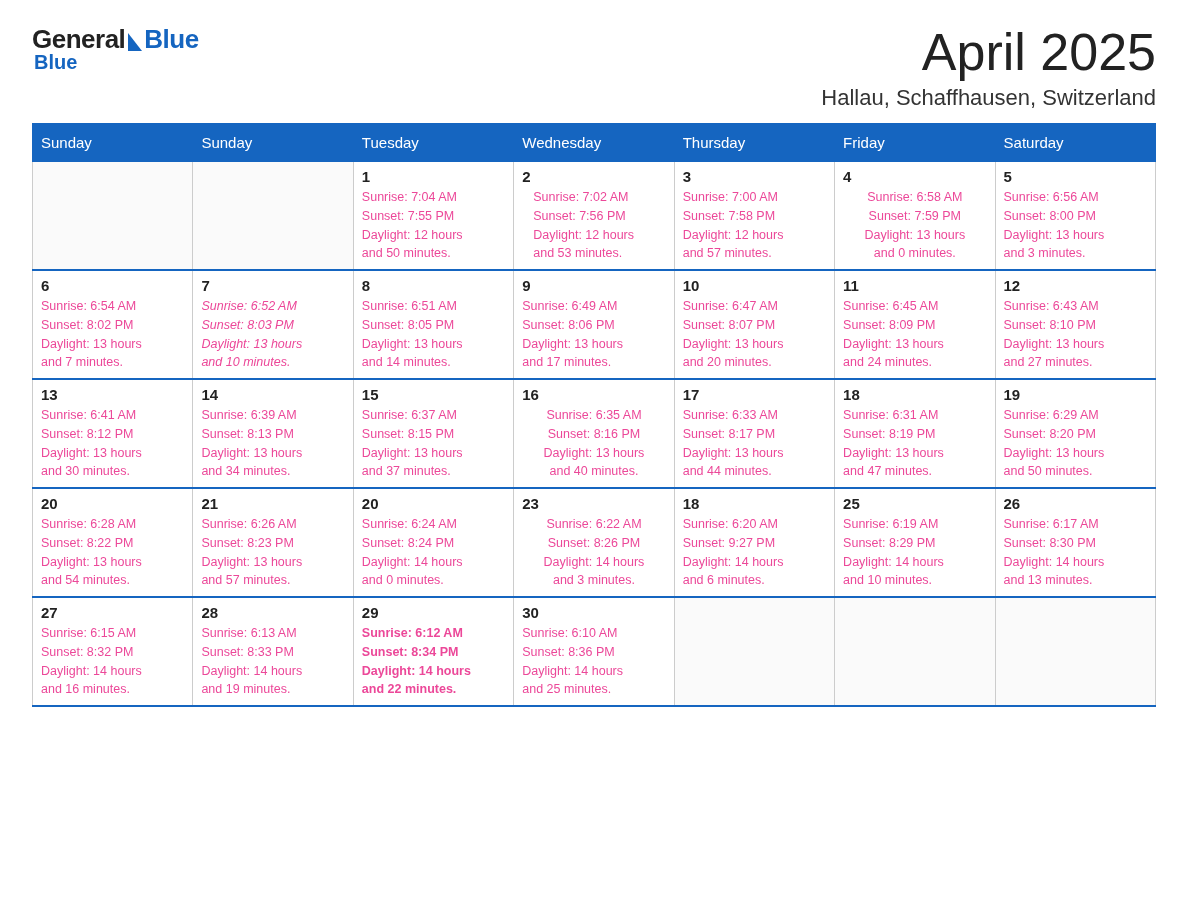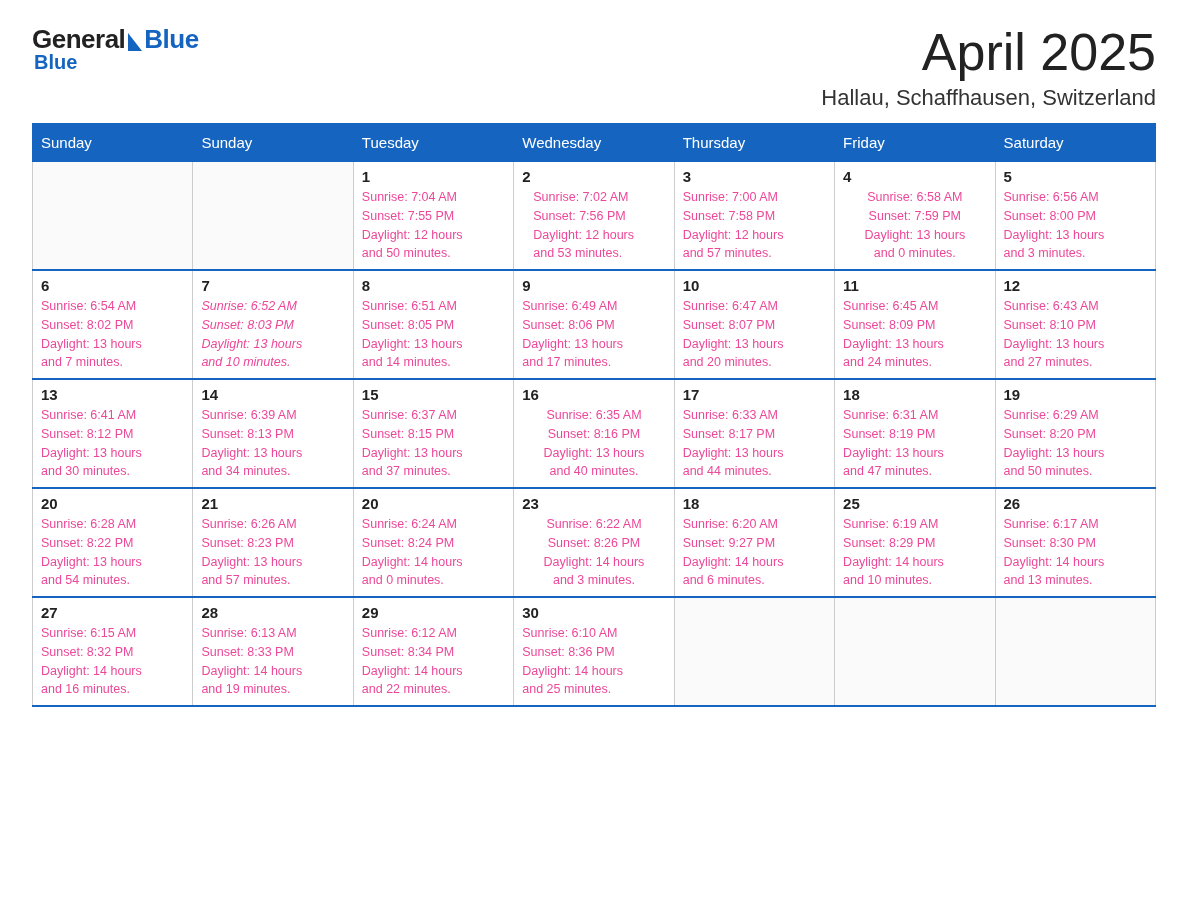--- a/index.html
+++ b/index.html
@@ -347,21 +347,21 @@
         </td>
         <td>
           <span class="day-number">28</span>
           <div class="day-info" style="white-space: pre-line;">Sunrise: 6:13 AM
 Sunset: 8:33 PM
 Daylight: 14 hours
 and 19 minutes.</div>
         </td>
         <td>
           <span class="day-number">29</span>
-          <div class="day-info" style="white-space: pre-line;">Sunrise: 6:12 AM
+          <div class="day-info" style="white-space: pre-line; font-weight: bold;">Sunrise: 6:12 AM
 Sunset: 8:34 PM
 Daylight: 14 hours
 and 22 minutes.</div>
         </td>
         <td>
           <span class="day-number">30</span>
           <div class="day-info" style="white-space: pre-line;">Sunrise: 6:10 AM
 Sunset: 8:36 PM
 Daylight: 14 hours
 and 25 minutes.</div>

